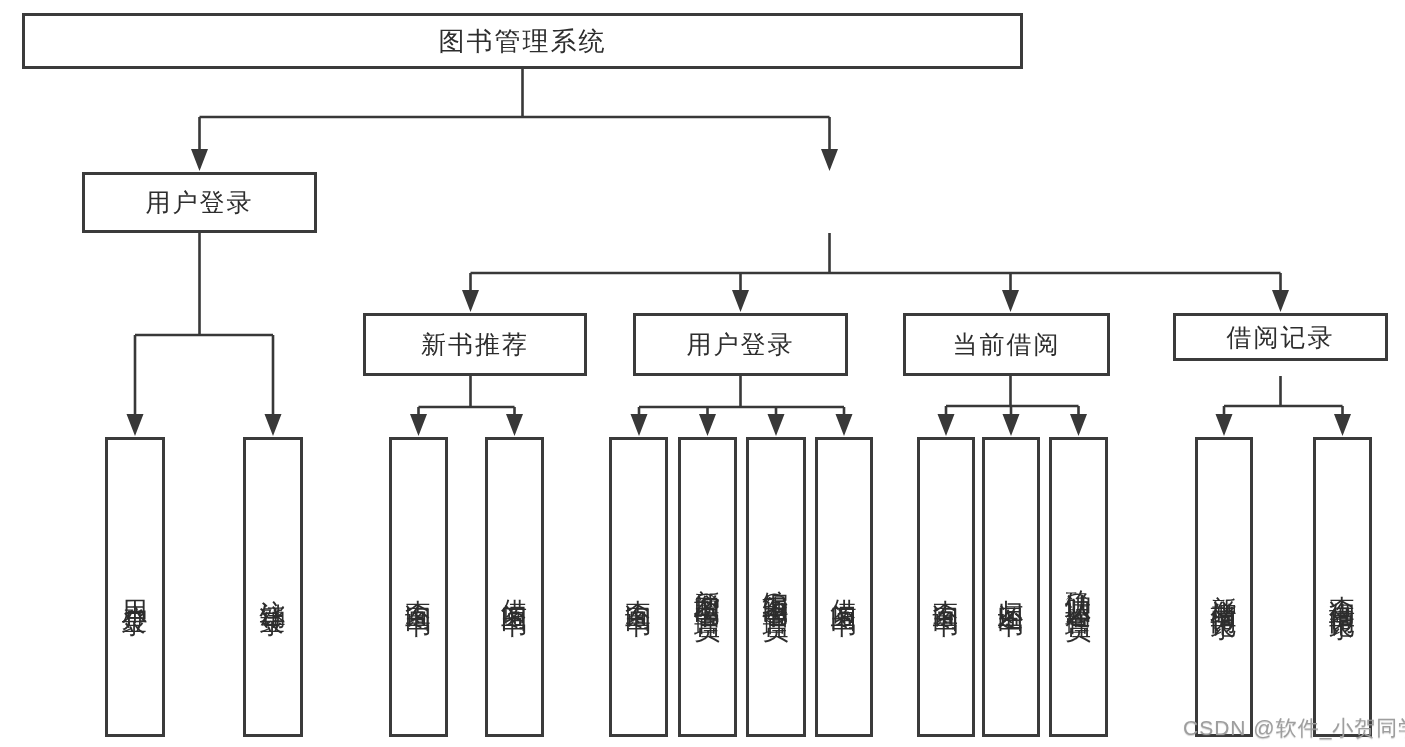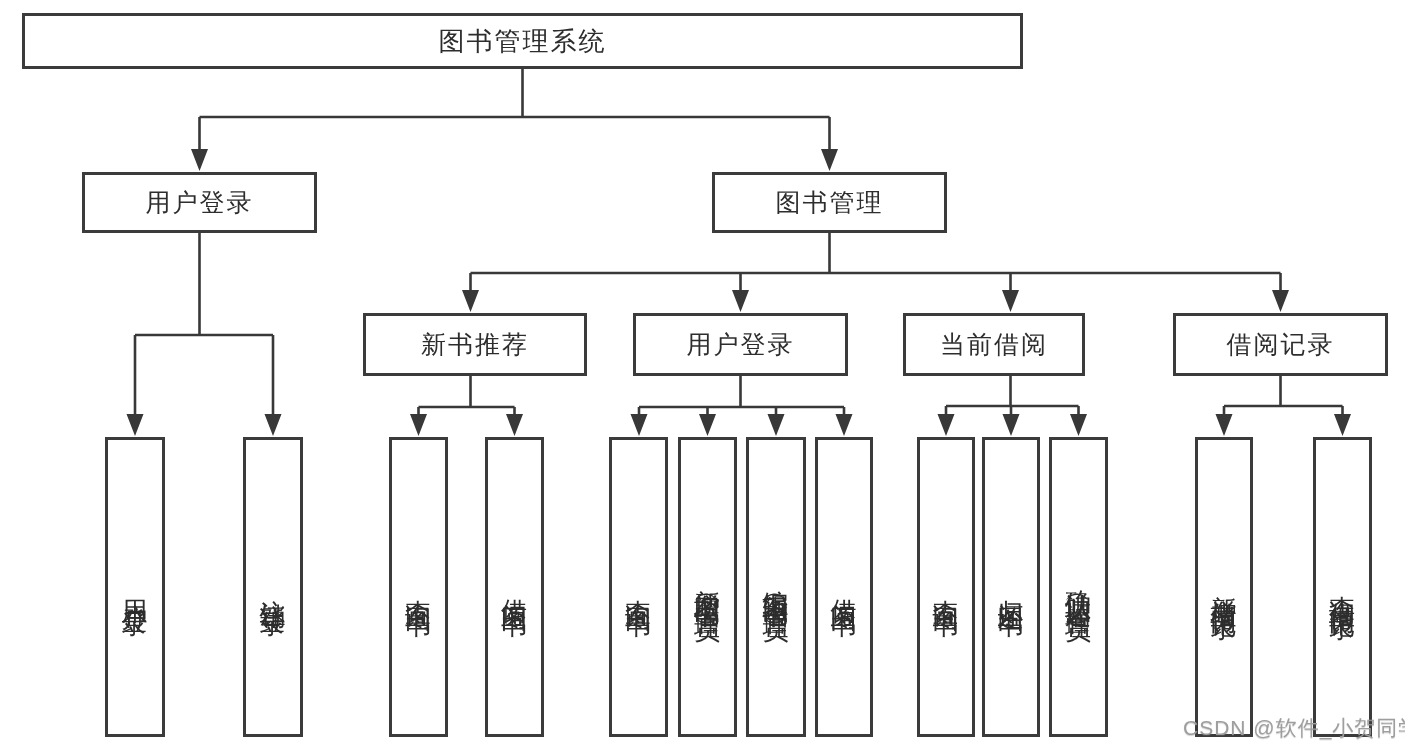--- a/index.html
+++ b/index.html
@@ -50,26 +50,25 @@
       M630.5 414 H647.5 L639 436 Z  M699 414 H716 L707.5 436 Z
       M767.5 414 H784.5 L776 436 Z  M835.5 414 H852.5 L844 436 Z
       M937.5 414 H954.5 L946 436 Z  M1002.5 414 H1019.5 L1011 436 Z
       M1070 414 H1087 L1078.5 436 Z
       M1215.5 414 H1232.5 L1224 436 Z  M1334 414 H1351 L1342.5 436 Z"></path>
   </svg>
 
   <div class="node h root" style="left:22px;top:13px;width:1001px;height:56px;">图书管理系统</div>
 
   <div class="node h" style="left:82px;top:172px;width:235px;height:61px;">用户登录</div>
-  <div class="node h" style="left:712px;top:172px;width:235px;height:61px;">图书管理</div>
 
   <div class="node h" style="left:363px;top:313px;width:224px;height:63px;">新书推荐</div>
   <div class="node h" style="left:633px;top:313px;width:215px;height:63px;">用户登录</div>
-  <div class="node h" style="left:903px;top:313px;width:182px;height:63px;">当前借阅</div>
-  <div class="node h" style="left:1173px;top:313px;width:215px;height:63px;">借阅记录</div>
+  <div class="node h" style="left:903px;top:313px;width:207px;height:63px;">当前借阅</div>
+  <div class="node h" style="left:1173px;top:313px;width:215px;height:48px;">借阅记录</div>
 
   <div class="node" style="left:105px;top:437px;width:60px;height:300px;">
     <span class="vtext">用户登录</span>
   </div>
   <div class="node" style="left:243px;top:437px;width:60px;height:300px;">
     <span class="vtext">注销登录</span>
   </div>
 
   <div class="node" style="left:389px;top:437px;width:59px;height:300px;">
     <span class="vtext">查询图书</span>

